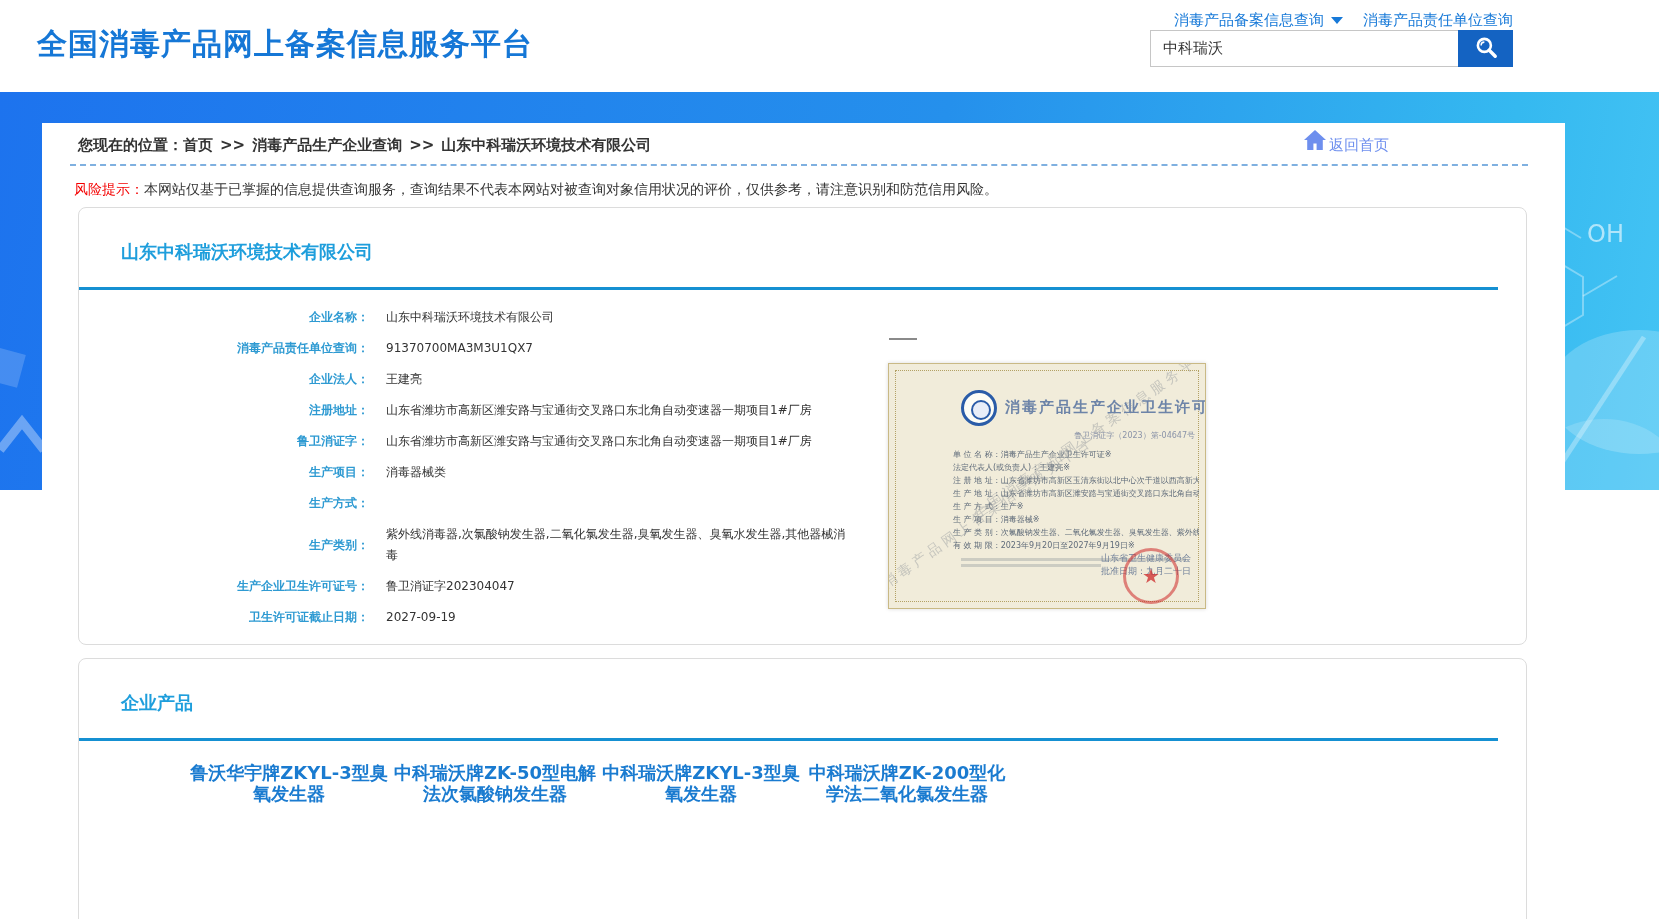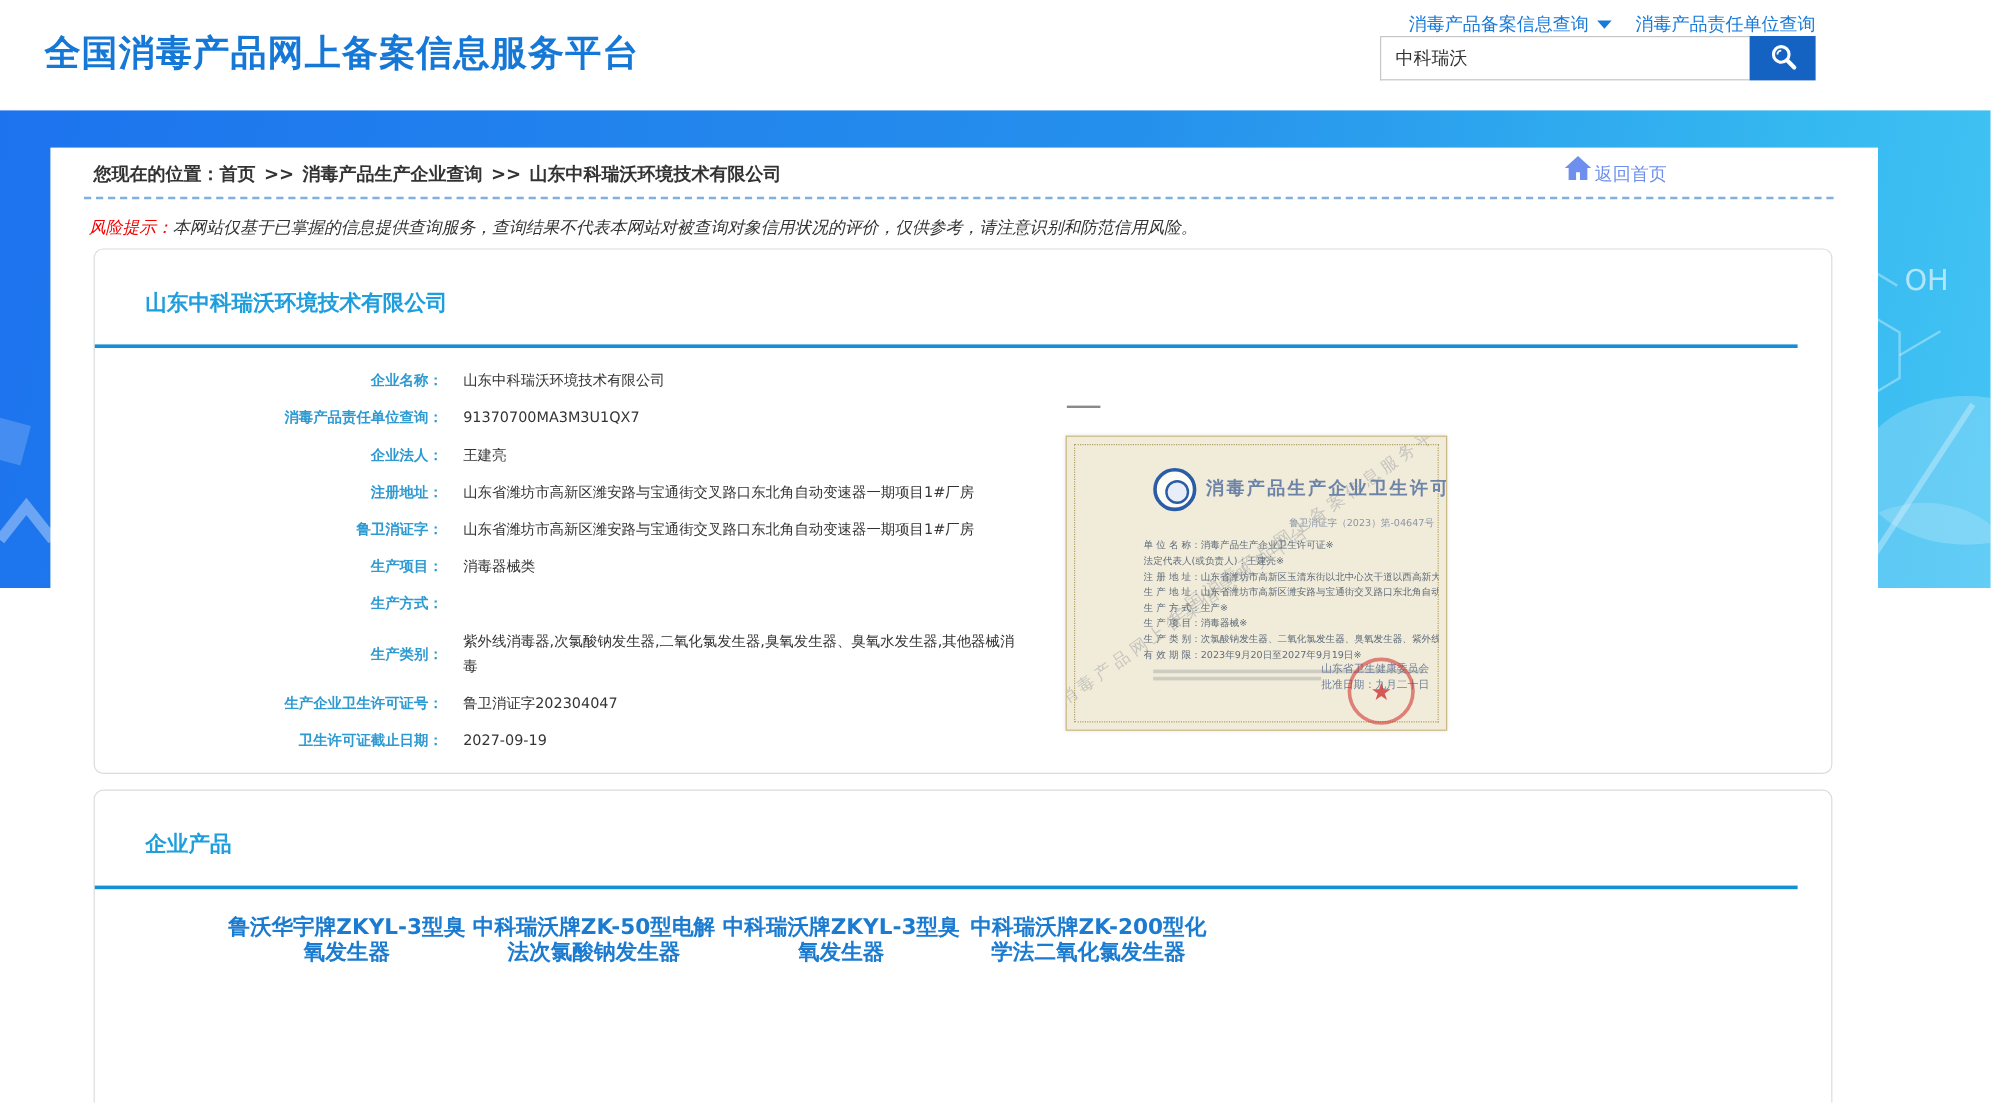--- a/index.html
+++ b/index.html
@@ -26,21 +26,21 @@
   .content { position:absolute; left:42px; top:123px; width:1523px; height:624px; background:#fff; }
 
   .crumbs { position:absolute; left:36px; top:13px; font-size:15px; font-weight:bold; color:#333; }
   .crumbs .crumb-link { color:#333; text-decoration:none; cursor:pointer; }
   .crumbs .sep { margin:0 7px; }
   .back-home { position:absolute; left:1261px; top:6px; display:flex; align-items:flex-end; color:#6e8fee; font-size:15px; text-decoration:none; cursor:pointer; }
   .back-home svg { margin-right:2px; }
 
   .dashline { position:absolute; left:28px; top:41px; width:1458px; border-top:2px dashed #7fb0e0; }
 
-  .risk { position:absolute; left:32px; top:58px; font-size:14px; color:#333;font-style:italic; }
+  .risk { position:absolute; left:32px; top:58px; font-size:14px; color:#333; }
   .risk .risk-label { color:#f40000; }
 
   
   .card { position:absolute; left:36px; width:1449px; background:#fff; border:1px solid #dcdcdc; border-radius:8px; }
   .card-1 { top:84px; height:438px; }
   .card-2 { top:535px; height:380px; }
   .card-title { position:absolute; left:42px; top:32px; font-size:18px; font-weight:bold; color:#1e9edc; }
   .card-divider { position:absolute; left:0; top:79px; width:1419px; height:3px; background:#1590d2; }
 
   

